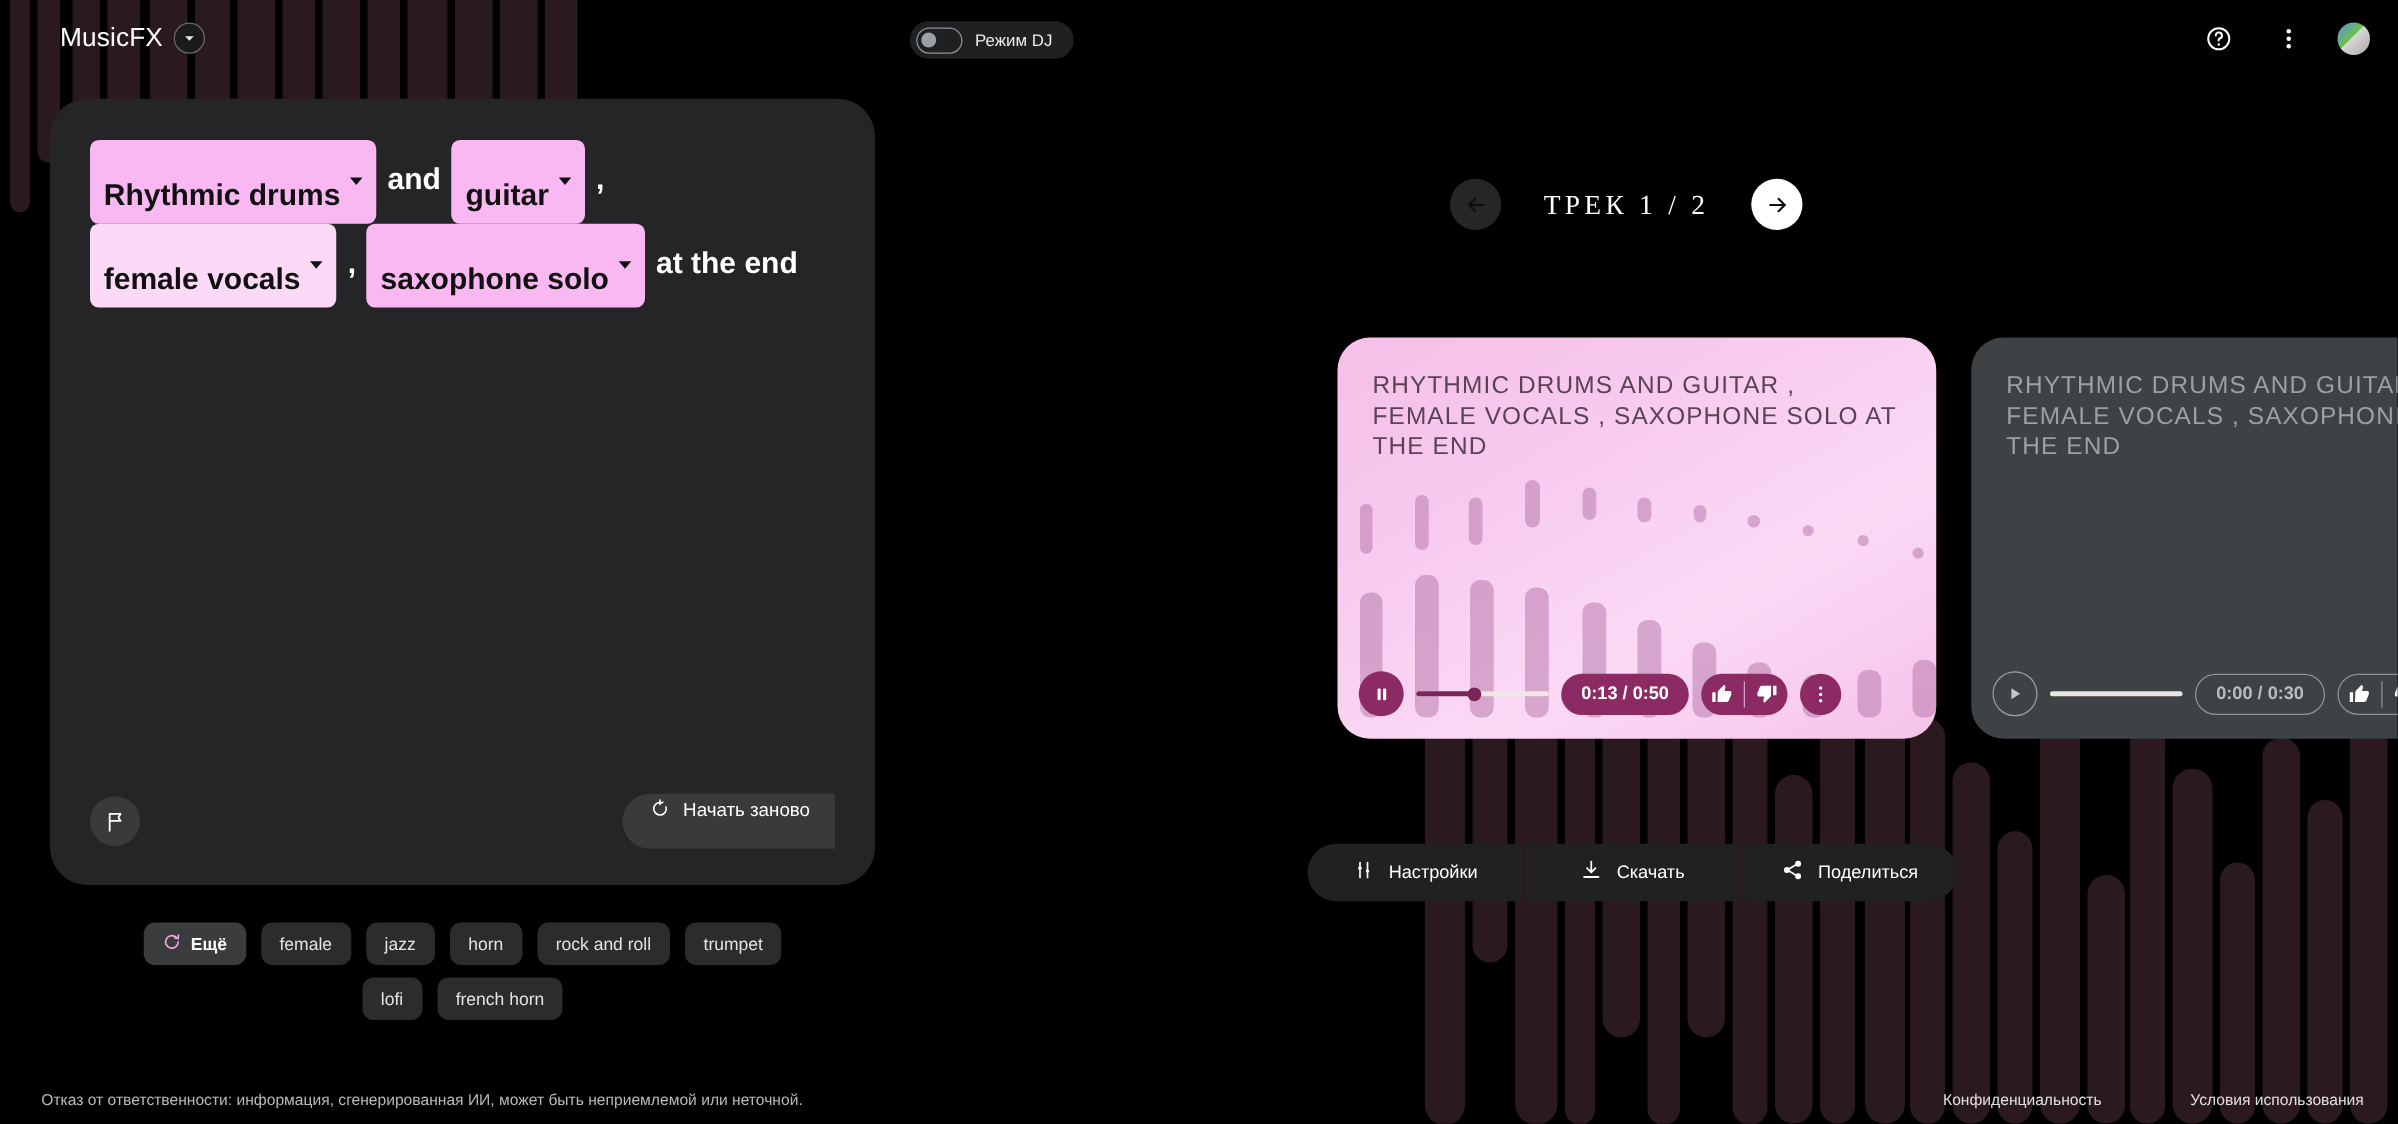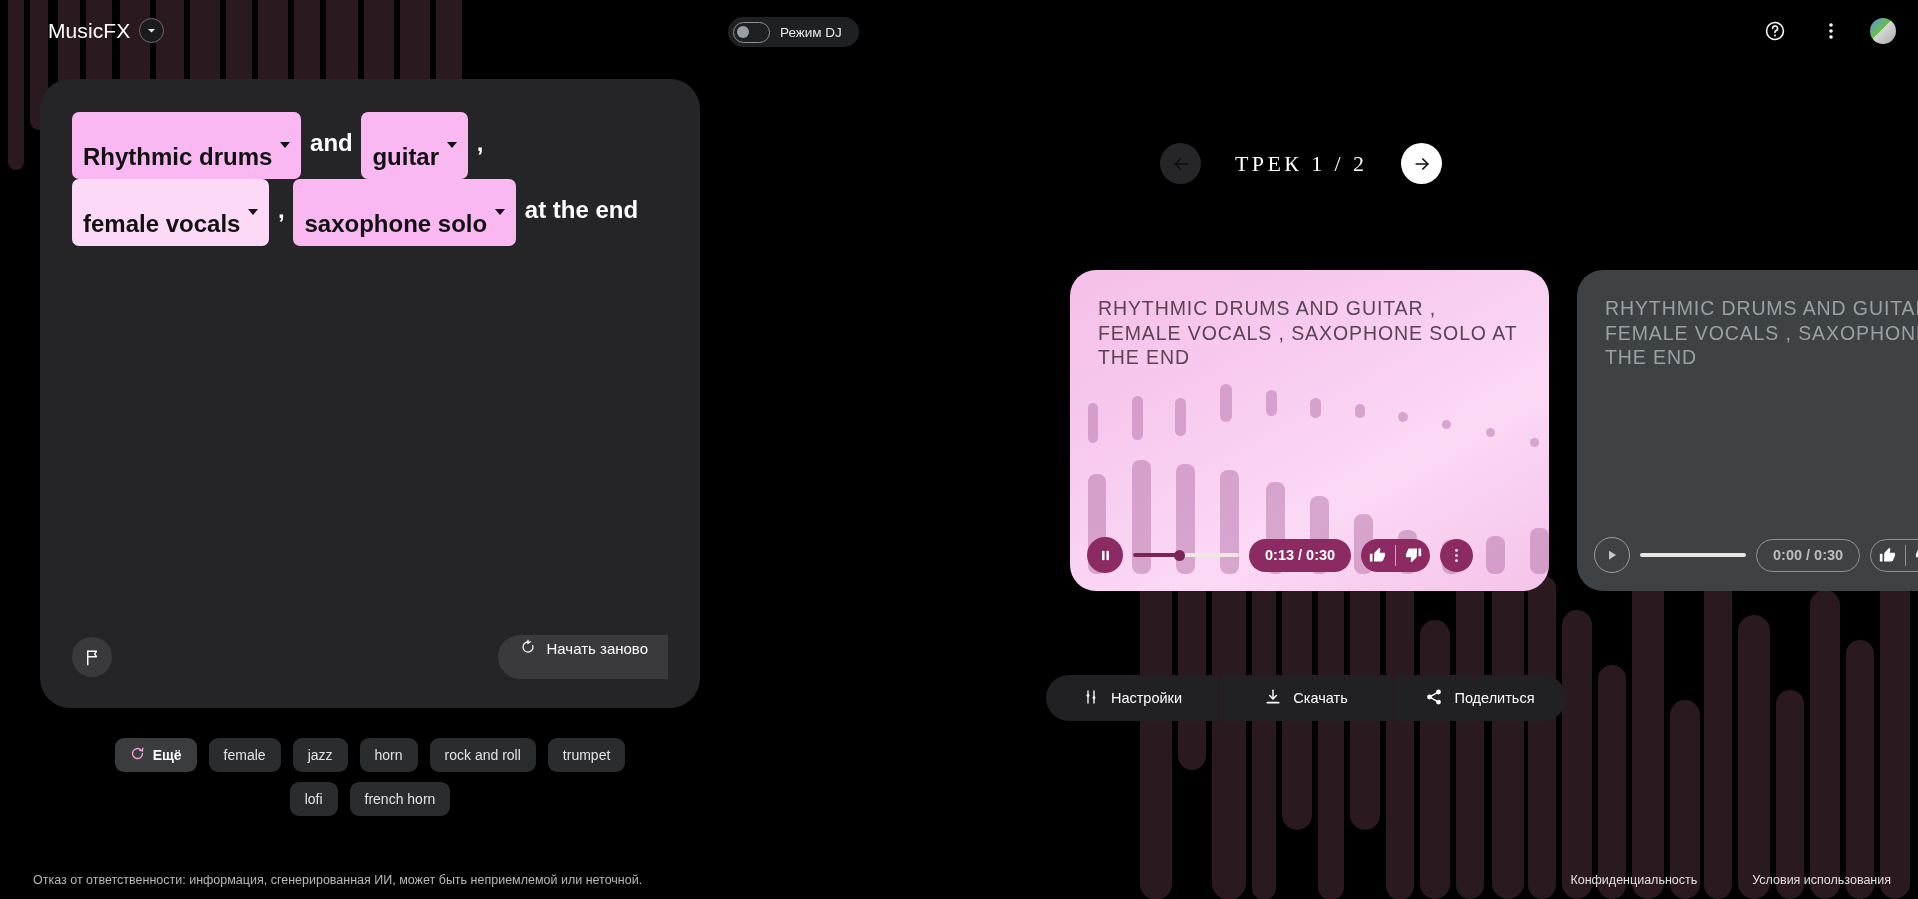--- a/index.html
+++ b/index.html
@@ -160,21 +160,21 @@
     height: 46px; background: #212123; color: #ffffff;
     display: flex; align-items: center; justify-content: center; gap: 11px;
     font-size: 14.5px; cursor: pointer; white-space: nowrap; padding: 0 22px;
   }
   #act-settings { border-radius: 23px 4px 4px 23px; width: 172px; }
   #act-download { border-radius: 4px; width: 172px; }
   #act-share { border-radius: 4px 23px 23px 4px; width: 172px; }
 
   
   #disclaimer { position: absolute; left: 33px; bottom: 12px; color: #b9b9b9; font-size: 12.5px; z-index: 4; }
-  #footer-links { position: absolute; right: 27px; bottom: 12px; display: flex; gap: 55px; z-index: 4; }
+  #footer-links { position: absolute; right: 27px; bottom: 12px; display: flex; gap: 71px; z-index: 4; }
   #footer-links span { color: #e0e0e0; font-size: 12.5px; cursor: pointer; }
 </style>
 </head>
 <body>
 
 <div id="root">
 
   <div id="bg-waveform">
       <span class="bgbar" style="left:8px;top:-60px;width:16px;height:230px;background:#2b1920"></span>
       <span class="bgbar" style="left:30px;top:-60px;width:18px;height:190px;background:#2b1920"></span>
@@ -352,21 +352,21 @@
             <svg width="15" height="15" viewBox="0 0 24 24" fill="#ffffff">
               <rect x="6.5" y="4.5" width="4" height="15" rx="1.3"></rect>
               <rect x="13.5" y="4.5" width="4" height="15" rx="1.3"></rect>
             </svg>
           </div>
           <div class="slider">
             <span class="track-line"></span>
             <span class="track-fill" style="width:43%"></span>
             <span class="track-thumb" style="left:calc(43% - 5px)"></span>
           </div>
-          <div class="timepill">0:13 / 0:30</div>
+          <div class="timepill">0:13 / 0:50</div>
           <div class="ratepill">
             <span class="rb">
               <svg width="20" height="20" viewBox="0 0 24 24" fill="#ffffff">
                 <path d="M2.2 10.6h3.2v9.2H2.2z"></path>
                 <path d="M7.2 19.8h8.9c.9 0 1.7-.55 2-1.4l2.3-5.6c.08-.22.12-.45.12-.68v-1.3c0-.83-.67-1.5-1.5-1.5h-5l.8-3.9.02-.26c0-.34-.14-.66-.37-.89l-.9-.87-5.6 5.7c-.3.3-.47.7-.47 1.14z"></path>
               </svg>
             </span>
             <span class="sep"></span>
             <span class="rb">
               <svg width="20" height="20" viewBox="0 0 24 24" fill="#ffffff">

